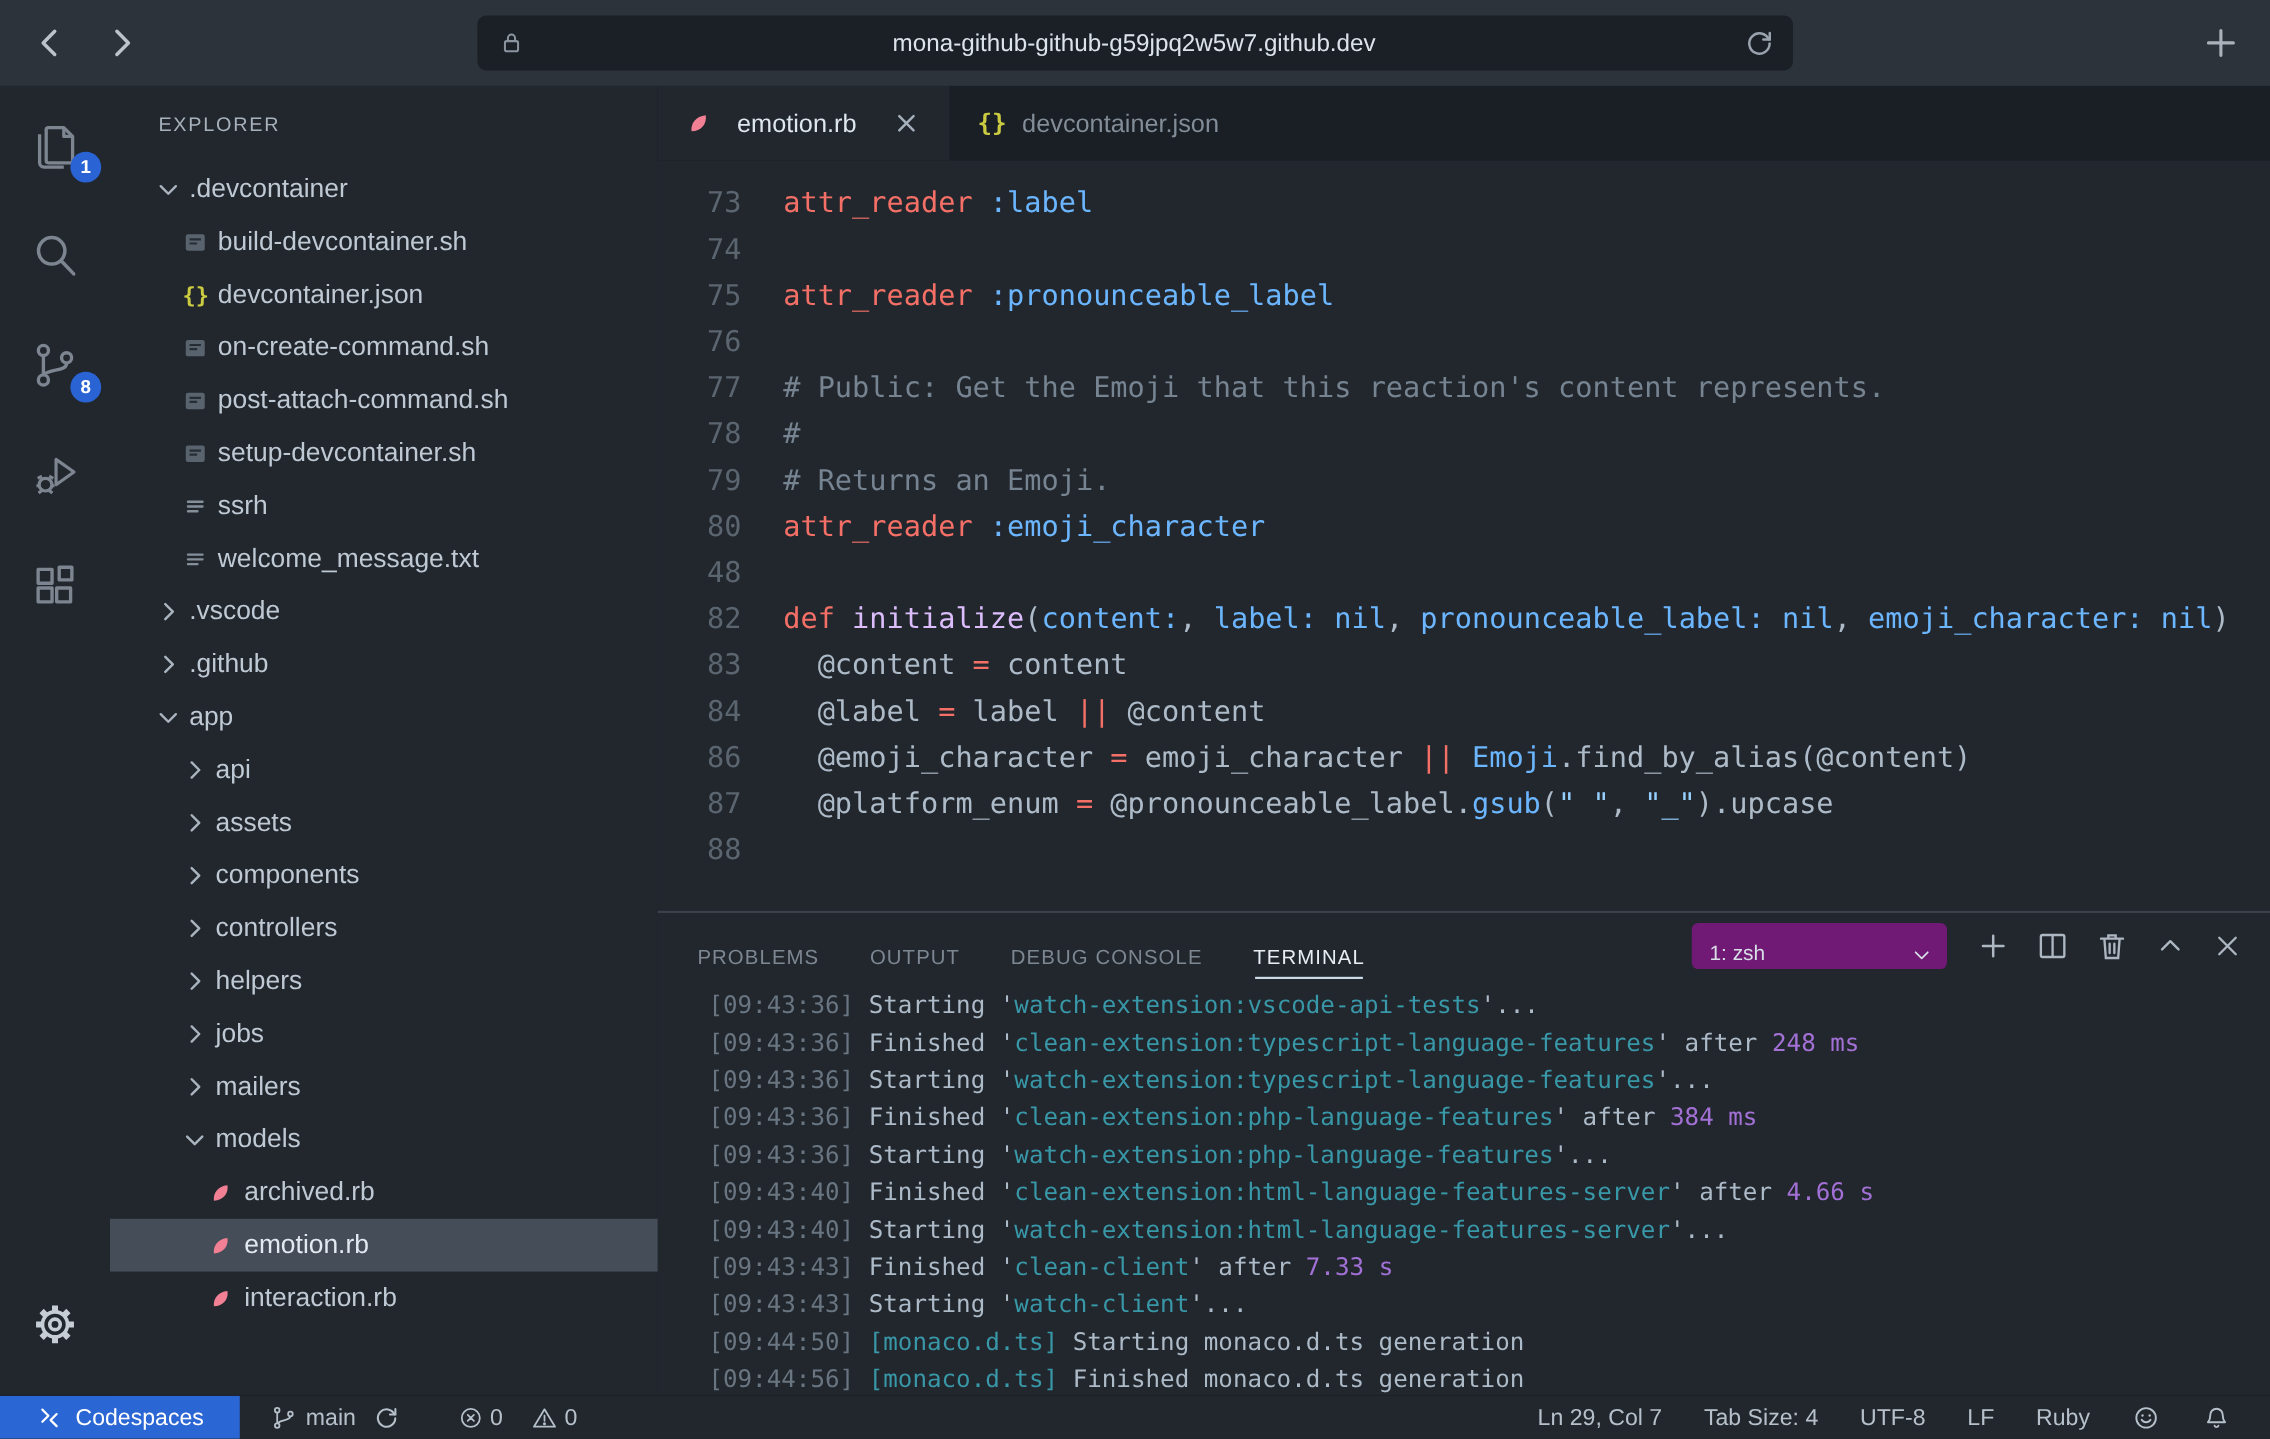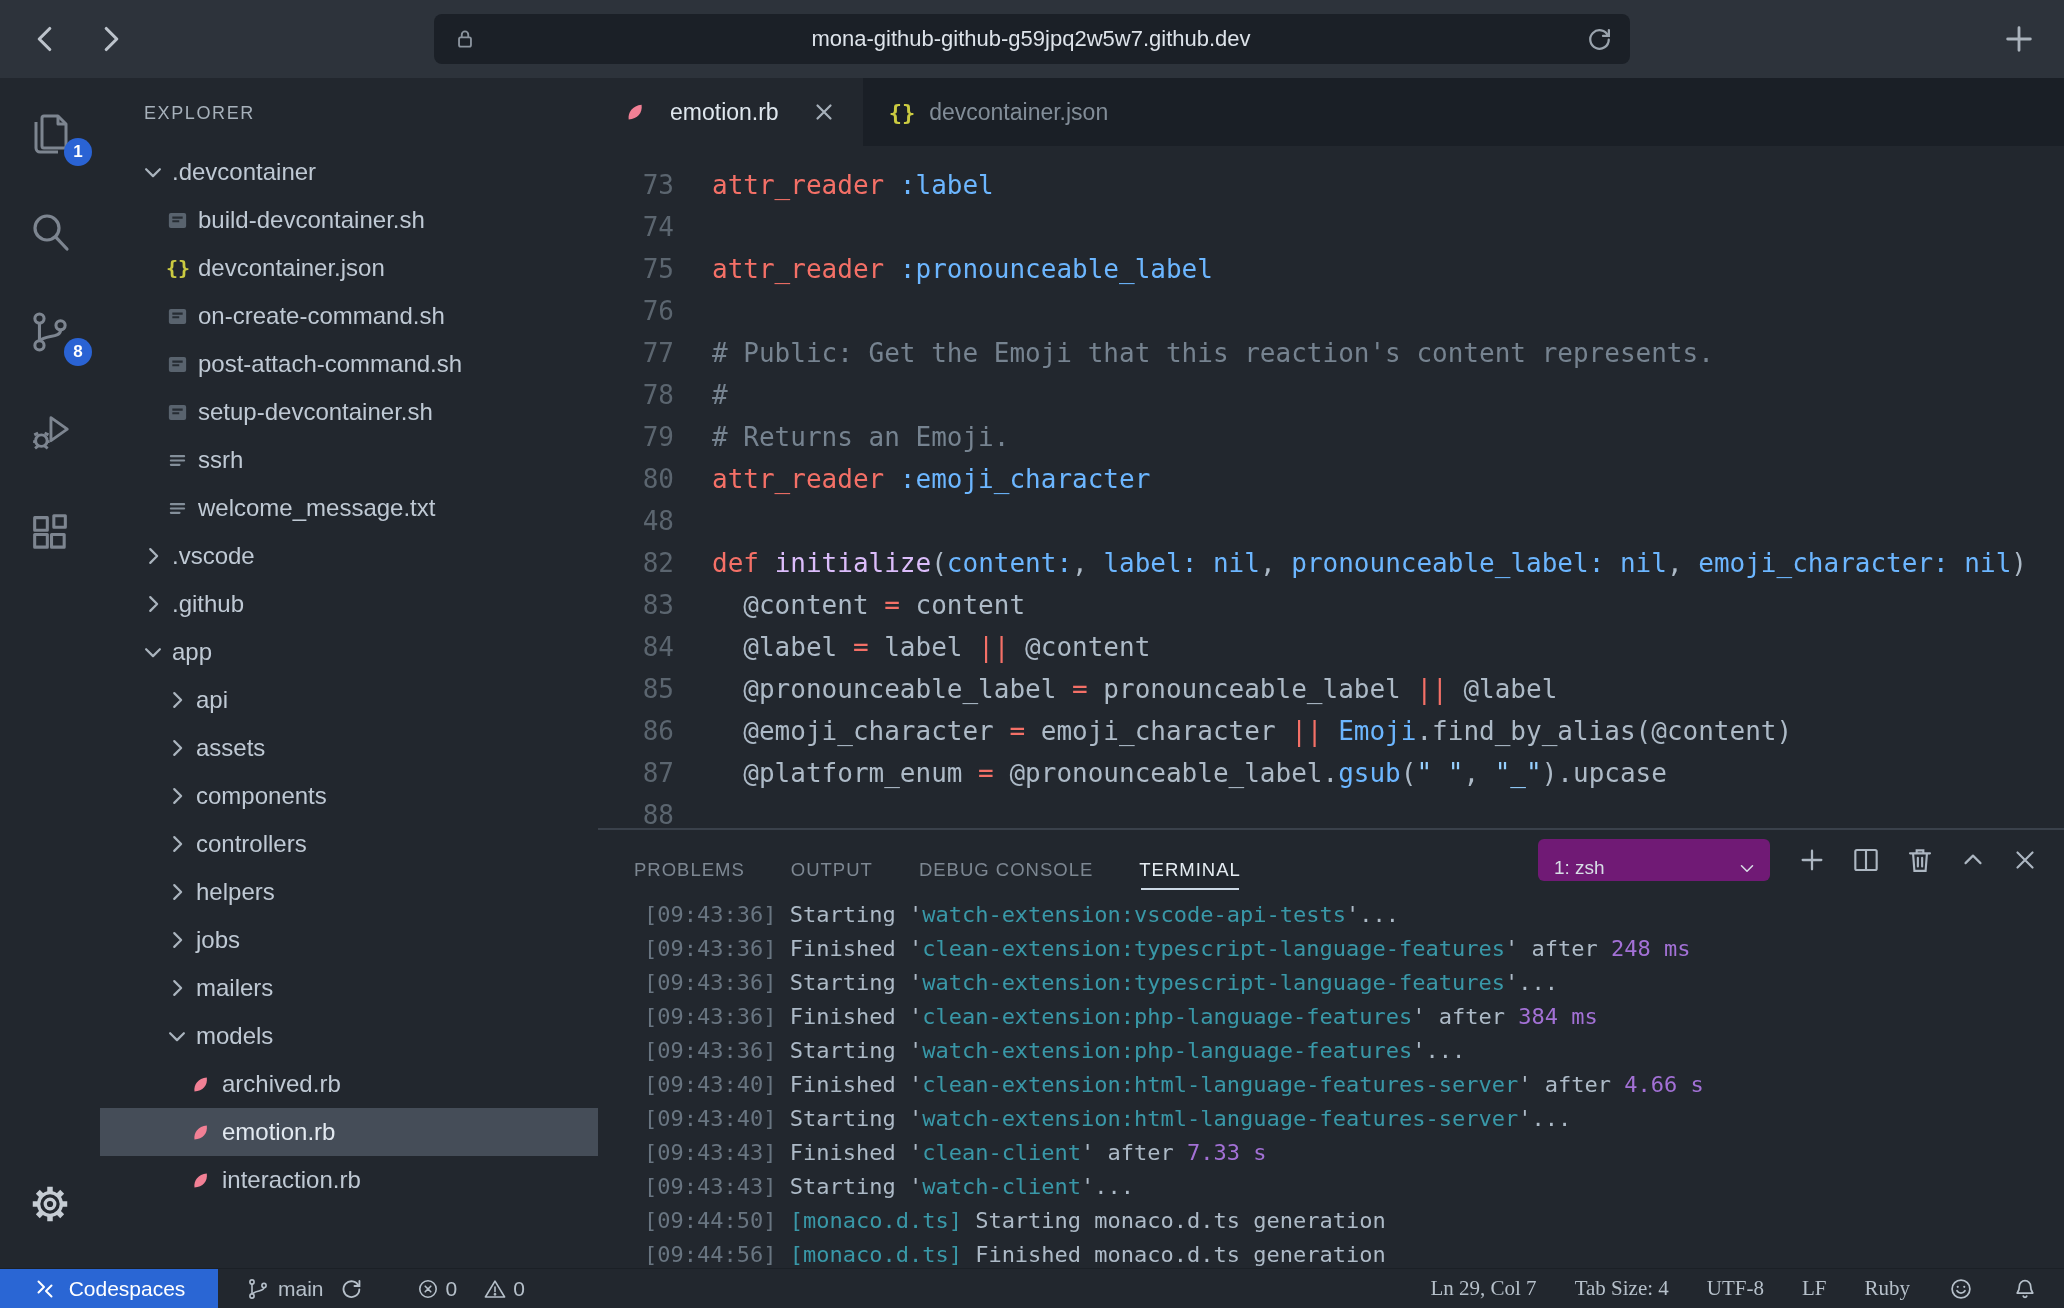--- a/index.html
+++ b/index.html
@@ -79,21 +79,21 @@
   .dur  { color:#a371d6; }
 
   
   .status-bar { height:40px; display:flex; align-items:center; background:#22272e; font-size:21px; color:#b6c0ca; border-top:1px solid #1b2026; }
   .sb-codespaces { width:218px; height:100%; background:#2a66d4; color:#fff; display:flex; align-items:center; justify-content:center; gap:12px; font-weight:500; flex:none; }
   .sb-item { display:flex; align-items:center; gap:8px; }
   .sb-branch { margin-left:28px; }
   .sb-sync { margin-left:14px; }
   .sb-problems { margin-left:52px; gap:6px; }
   .sb-problems .gap { width:14px; }
-  .sb-right { margin-left:auto; display:flex; align-items:center; gap:38px; padding-right:26px;font-family:Liberation Serif, serif; }
+  .sb-right { margin-left:auto; display:flex; align-items:center; gap:38px; padding-right:36px; }
 </style>
 </head>
 <body>
 
 <div class="browser-bar">
   <div class="nav-arrows">
     <span>
       <svg width="36" height="36" viewBox="0 0 24 24">
           <path d="M14.5 5l-7 7 7 7" fill="none" stroke="currentColor" stroke-width="2.1" stroke-linecap="round" stroke-linejoin="round"></path>
         </svg>
@@ -402,21 +402,20 @@
         <div class="cline"><span class="ln">75</span><span class="lc"><span class="kw">attr_reader</span><span class="tx"> </span><span class="sym">:pronounceable_label</span></span></div>
         <div class="cline"><span class="ln">76</span><span class="lc"></span></div>
         <div class="cline"><span class="ln">77</span><span class="lc"><span class="cm"># Public: Get the Emoji that this reaction's content represents.</span></span></div>
         <div class="cline"><span class="ln">78</span><span class="lc"><span class="cm">#</span></span></div>
         <div class="cline"><span class="ln">79</span><span class="lc"><span class="cm"># Returns an Emoji.</span></span></div>
         <div class="cline"><span class="ln">80</span><span class="lc"><span class="kw">attr_reader</span><span class="tx"> </span><span class="sym">:emoji_character</span></span></div>
         <div class="cline"><span class="ln">48</span><span class="lc"></span></div>
         <div class="cline"><span class="ln">82</span><span class="lc"><span class="kw">def</span><span class="tx"> </span><span class="fn">initialize</span><span class="tx">(</span><span class="sym">content:</span><span class="tx">, </span><span class="sym">label:</span><span class="tx"> </span><span class="sym">nil</span><span class="tx">, </span><span class="sym">pronounceable_label:</span><span class="tx"> </span><span class="sym">nil</span><span class="tx">, </span><span class="sym">emoji_character:</span><span class="tx"> </span><span class="sym">nil</span><span class="tx">)</span></span></div>
         <div class="cline"><span class="ln">83</span><span class="lc"><span class="tx">  @content </span><span class="kw">=</span><span class="tx"> content</span></span></div>
         <div class="cline"><span class="ln">84</span><span class="lc"><span class="tx">  @label </span><span class="kw">=</span><span class="tx"> label </span><span class="kw">||</span><span class="tx"> @content</span></span></div>
-        <div class="cline"><span class="ln">85</span><span class="lc"><span class="tx">  @pronounceable_label </span><span class="kw">=</span><span class="tx"> pronounceable_label </span><span class="kw">||</span><span class="tx"> @label</span></span></div>
         <div class="cline"><span class="ln">86</span><span class="lc"><span class="tx">  @emoji_character </span><span class="kw">=</span><span class="tx"> emoji_character </span><span class="kw">||</span><span class="tx"> </span><span class="sym">Emoji</span><span class="tx">.find_by_alias(@content)</span></span></div>
         <div class="cline"><span class="ln">87</span><span class="lc"><span class="tx">  @platform_enum </span><span class="kw">=</span><span class="tx"> @pronounceable_label.</span><span class="sym">gsub</span><span class="tx">(</span><span class="str">" "</span><span class="tx">, </span><span class="str">"_"</span><span class="tx">).upcase</span></span></div>
         <div class="cline"><span class="ln">88</span><span class="lc"></span></div>
       </div>
 
     <div class="panel">
       <div class="panel-header">
         <span class="ptab">PROBLEMS</span>
         <span class="ptab">OUTPUT</span>
         <span class="ptab">DEBUG CONSOLE</span>

